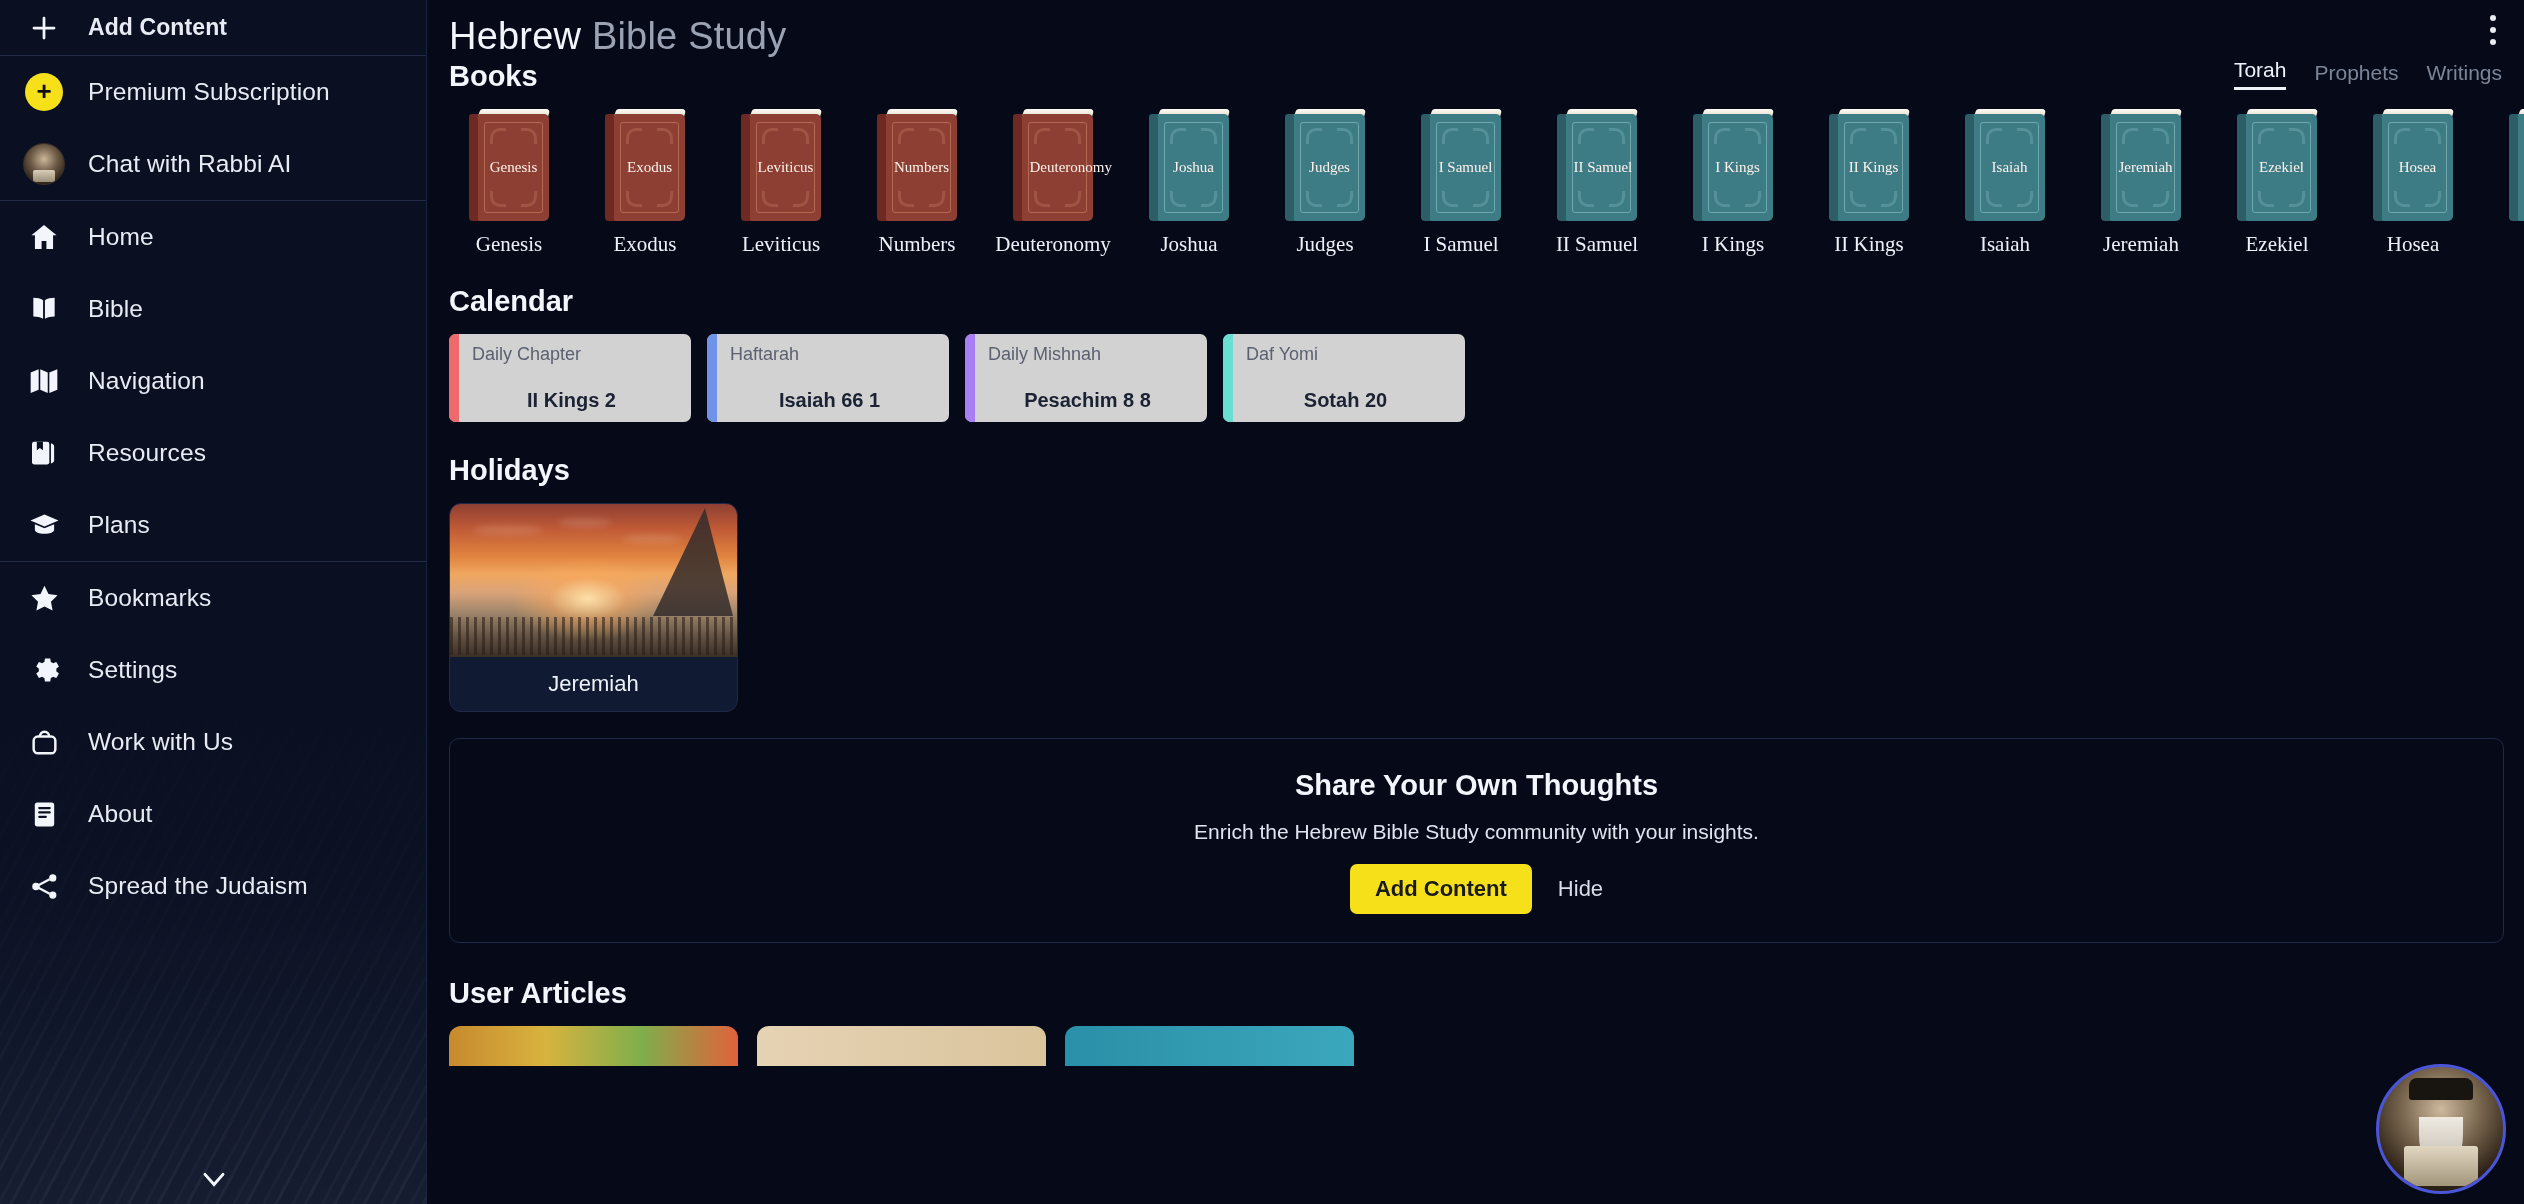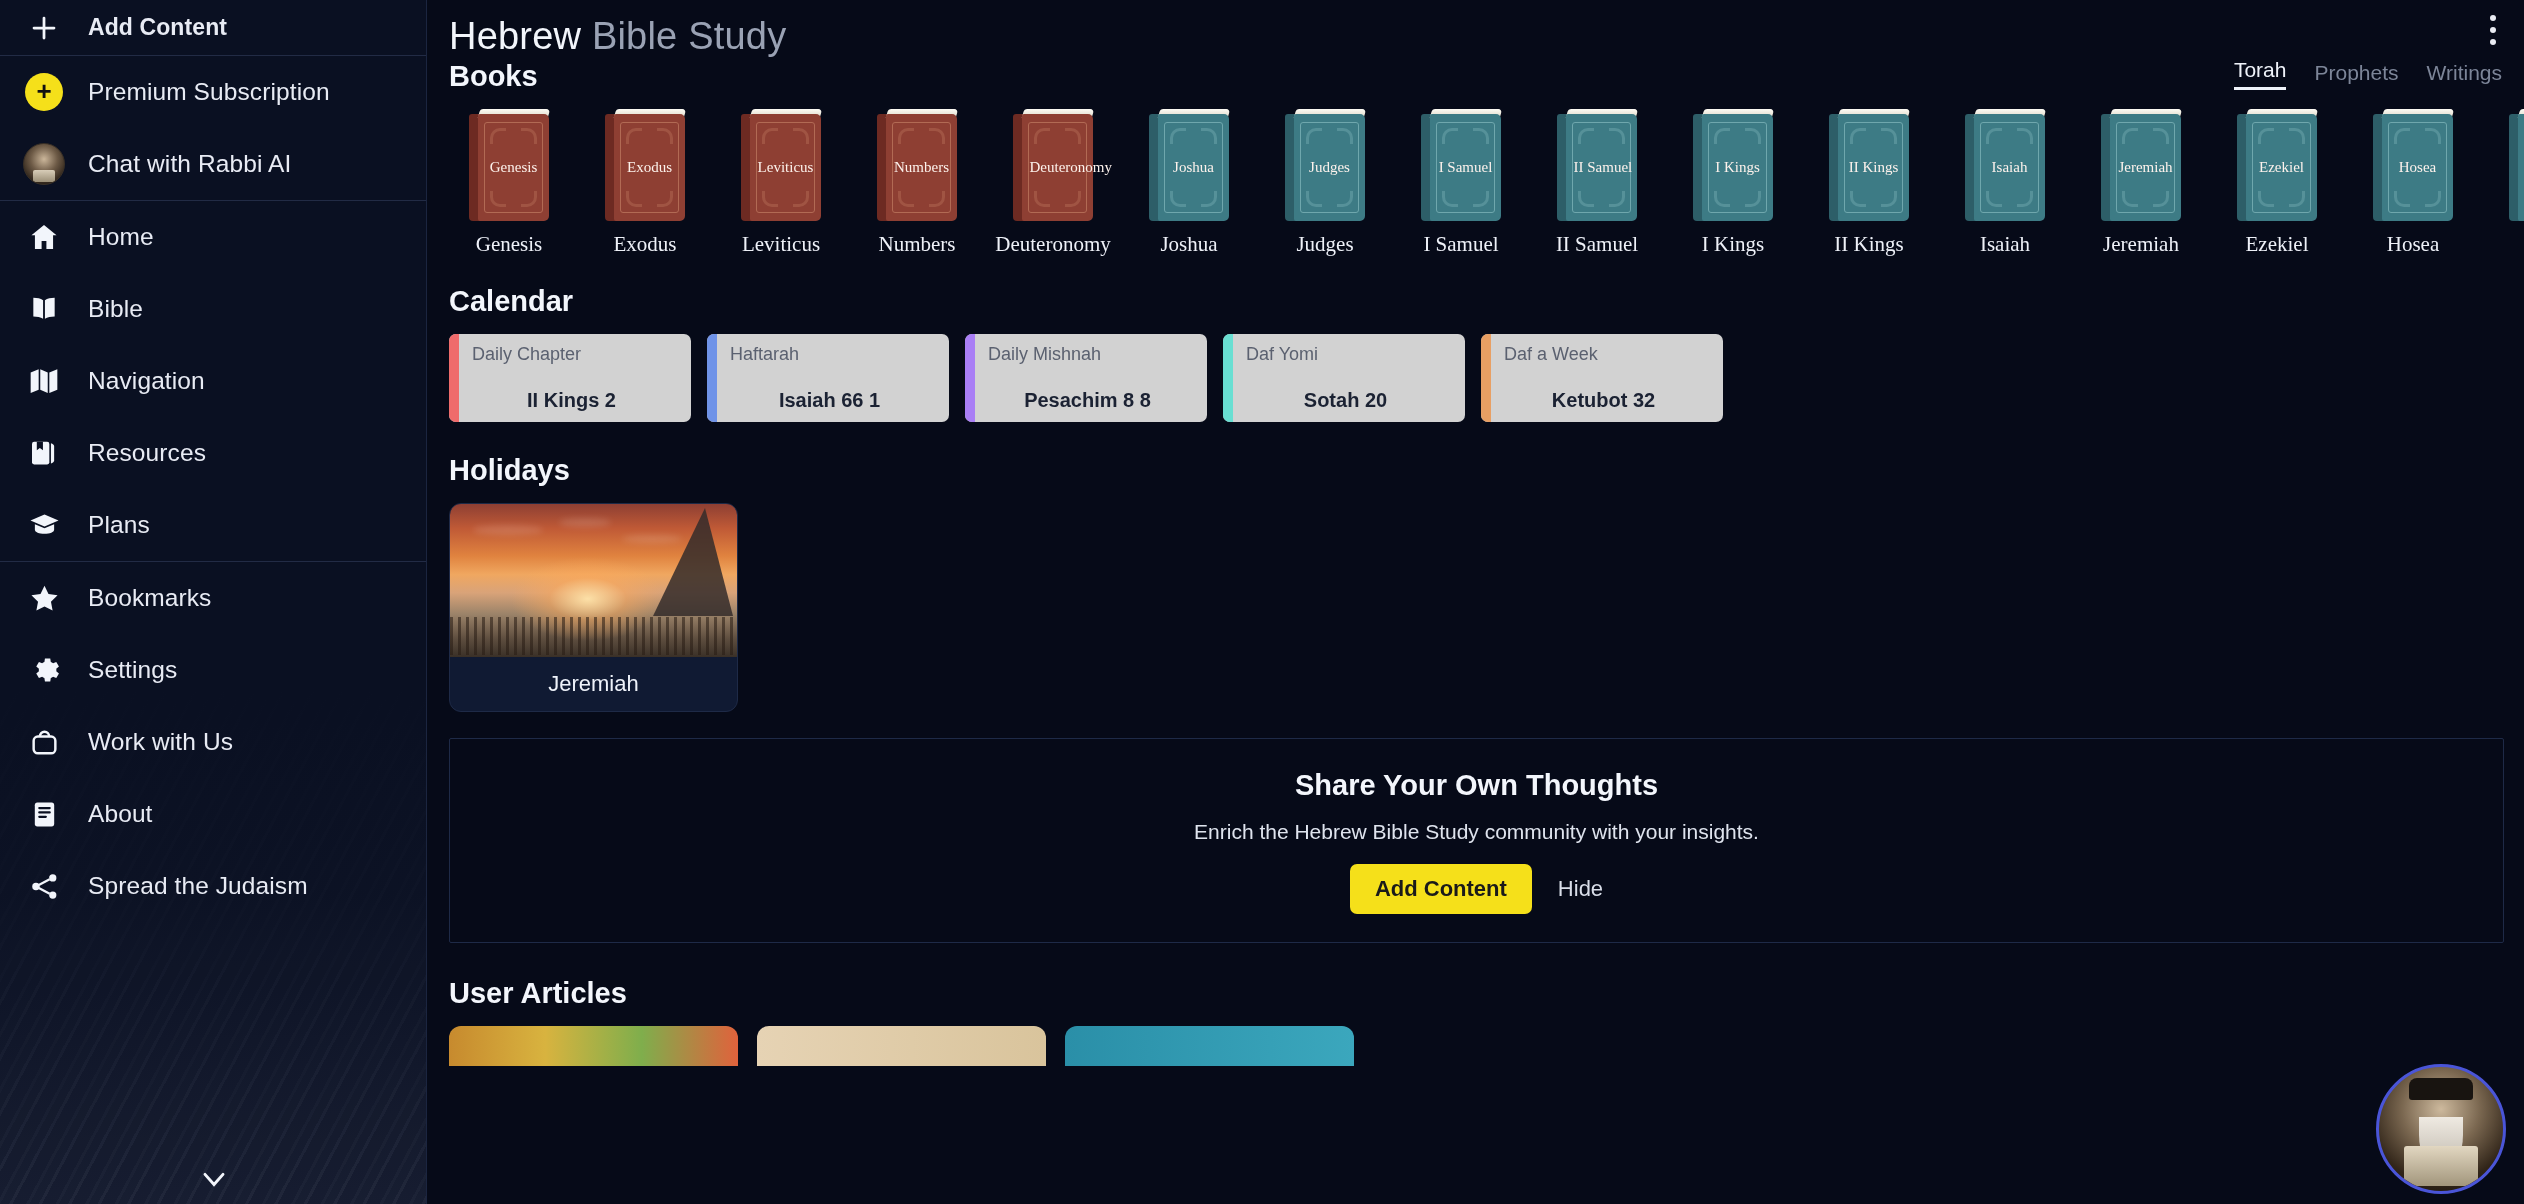--- a/index.html
+++ b/index.html
@@ -171,21 +171,21 @@
   .holiday-img .crowd {
     position:absolute; left:0; bottom:2px; width:100%; height:38px;
     background: repeating-linear-gradient(90deg, rgba(40,28,20,.75) 0 3px, rgba(40,28,20,0) 3px 8px);
     opacity:.75;
   }
   .holiday-name { height: 54px; display:flex; align-items:center; justify-content:center;
     font-size: 22px; color:#eef2fa; }
 
   
   .share {
-    margin: 26px 20px 0 22px; border: 1px solid #1e2a47; border-radius: 2px;
+    margin: 26px 20px 0 22px; border: 1px solid #1e2a47; border-radius: 10px;
     padding: 30px 0 28px 0; text-align:center;
   }
   .share h3 { font-size: 29px; font-weight:700; color:#f3f6fc; }
   .share p { font-size: 21px; color:#dfe4ee; margin-top: 18px; }
   .share-actions { margin-top: 20px; display:flex; gap: 26px; align-items:center; justify-content:center; }
   .btn-yellow {
     background:#f5e01a; color:#1a1a1a; font-size:22px; font-weight:700;
     border:none; border-radius:7px; padding: 12px 25px; cursor:pointer;
     font-family:"Liberation Sans", sans-serif;
   }
@@ -640,27 +640,20 @@
           <div class="cal-body">
             <div class="cal-label">Daily Mishnah</div>
             <div class="cal-value">Pesachim 8 8</div>
           </div>
         </div>
         <div class="cal-card">
           <div class="cal-strip" style="background:#69dfd2"></div>
           <div class="cal-body">
             <div class="cal-label">Daf Yomi</div>
             <div class="cal-value">Sotah 20</div>
-          </div>
-        </div>
-        <div class="cal-card">
-          <div class="cal-strip" style="background:#e89f63"></div>
-          <div class="cal-body">
-            <div class="cal-label">Daf a Week</div>
-            <div class="cal-value">Ketubot 32</div>
           </div>
         </div>
       </div>
 
     <div class="section-title" style="margin-top:32px">Holidays</div>
     <div class="holiday-card">
       <div class="holiday-img">
         <span class="cloud" style="left:8%;top:14%;width:70px;height:10px"></span>
         <span class="cloud" style="left:38%;top:9%;width:52px;height:9px"></span>
         <span class="cloud" style="left:60%;top:20%;width:60px;height:8px"></span>

